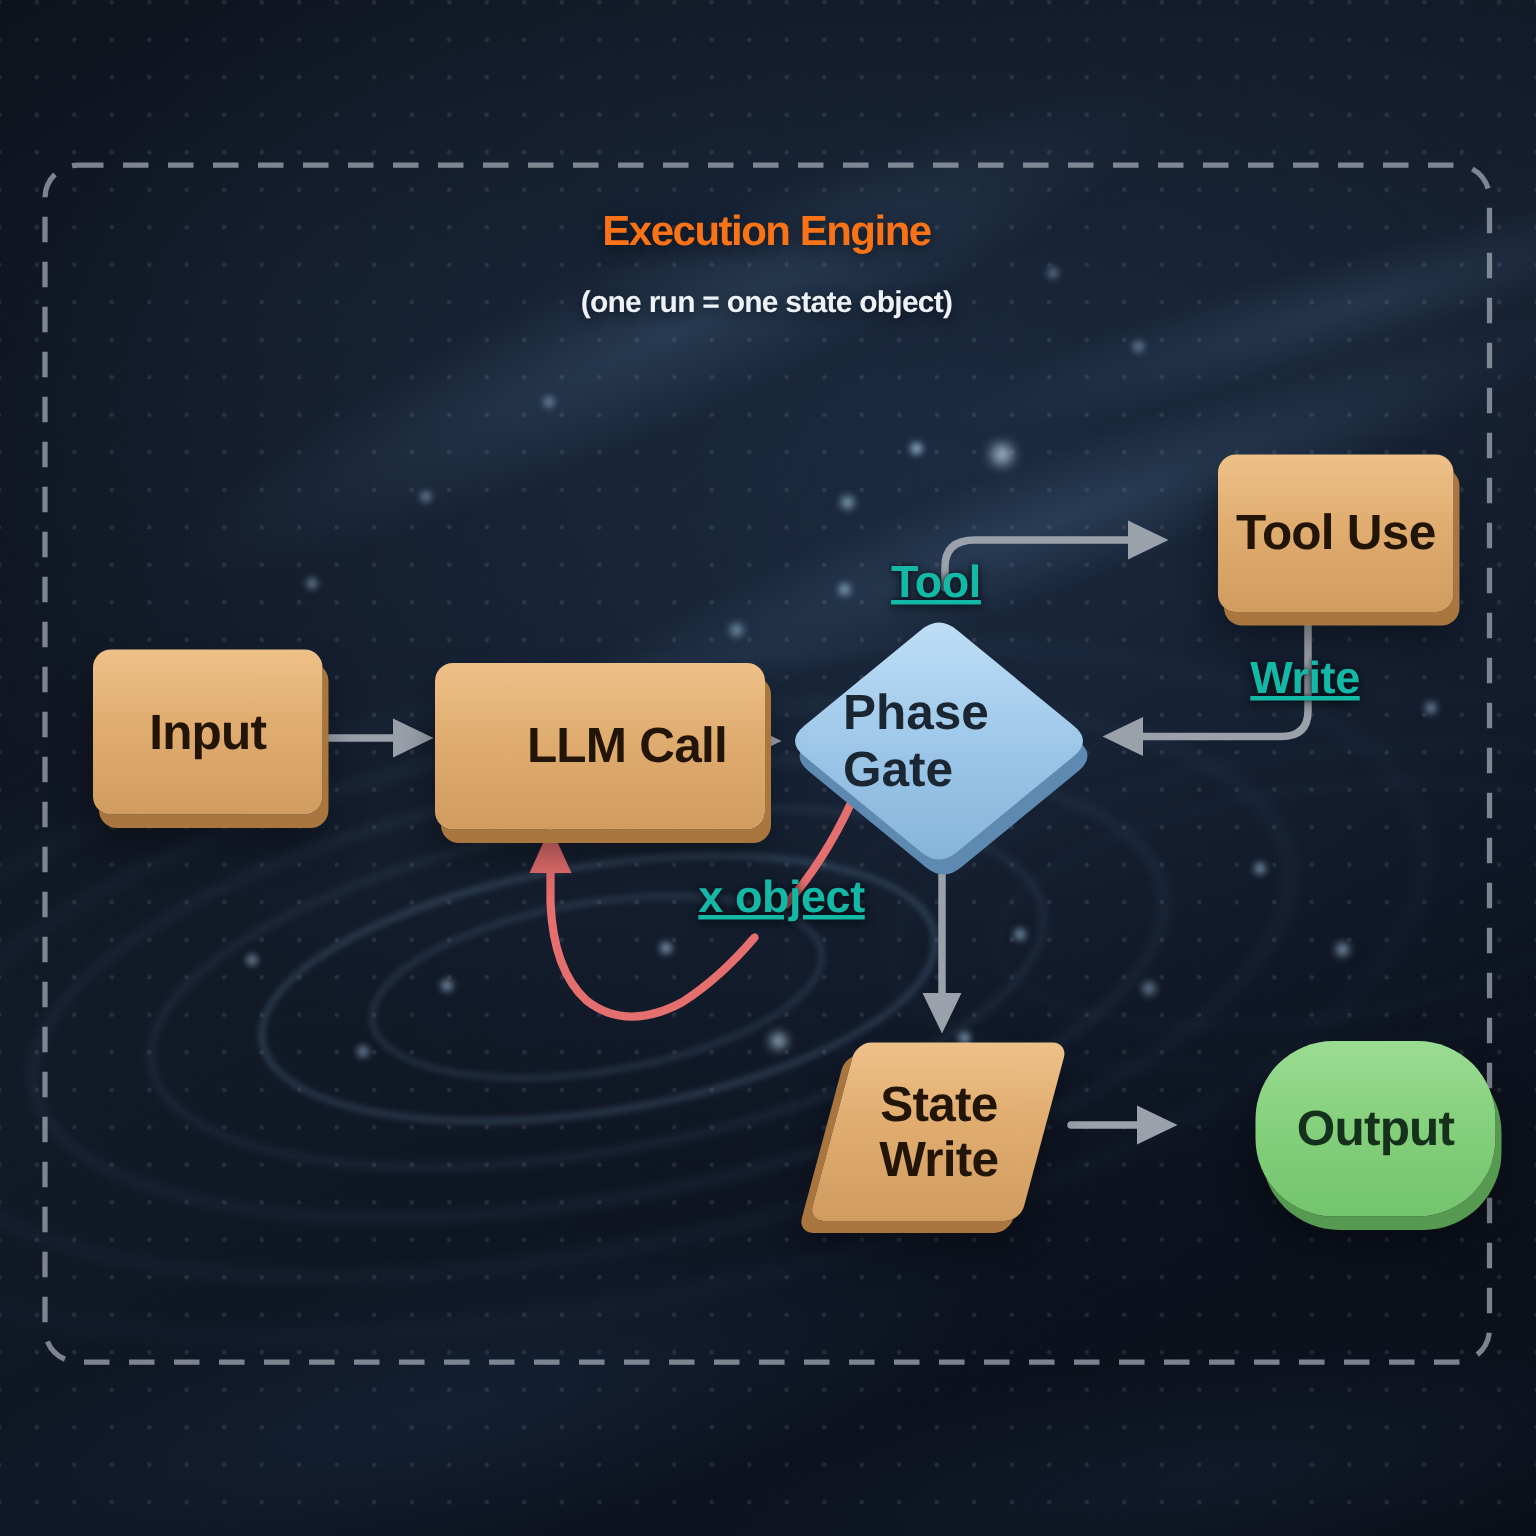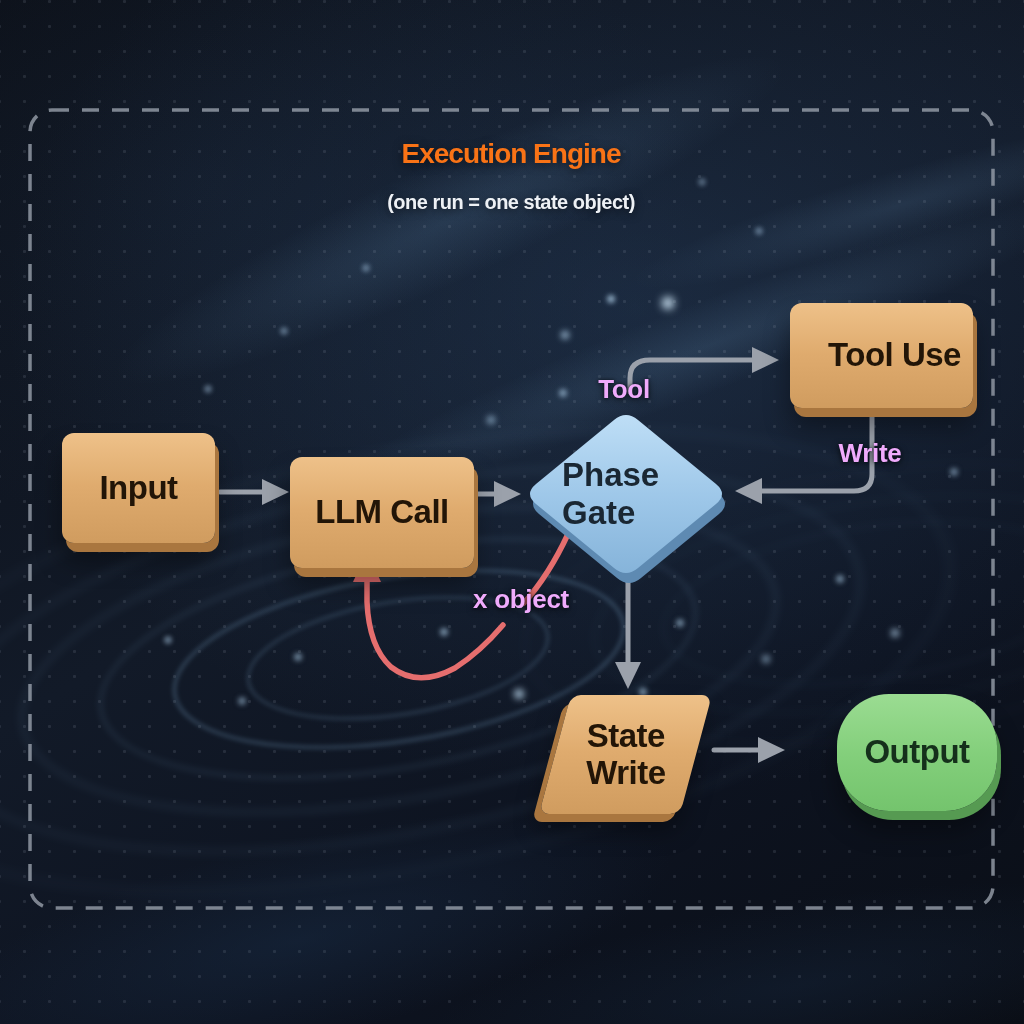--- a/index.html
+++ b/index.html
@@ -86,38 +86,38 @@
   .subtitle{position:absolute;left:511px;top:191px;transform:translateX(-50%);
     color:#eef1f5;font-size:20px;font-weight:600;letter-spacing:-0.5px;white-space:nowrap;
     text-shadow:0 2px 8px rgba(0,0,0,.5);}
 
   
   .node{position:absolute;display:flex;align-items:center;justify-content:center;
     text-align:center;color:#221507;font-size:33px;font-weight:600;letter-spacing:-0.5px;line-height:1.12;}
   .tan{background:linear-gradient(180deg,#eec189 0%,#dfab6e 48%,#d09c5f 100%);
     border-radius:12px;box-shadow:4px 9px 0 #a9763f, 0 18px 26px rgba(0,0,0,.38);}
   #node-input{left:62px;top:433px;width:153px;height:110px;text-align:center;}
-  #node-llm{left:290px;top:457px;width:184px;height:111px;}
-  #node-tool{left:790px;top:303px;width:157px;height:105px;padding-left:26px;}
+  #node-llm{left:290px;top:442px;width:184px;height:111px;padding-left:36px;}
+  #node-tool{left:812px;top:303px;width:157px;height:105px;}
   #node-output{left:837px;top:694px;width:160px;height:117px;border-radius:52px;
     background:linear-gradient(180deg,#9bdc92 0%,#83cf7b 52%,#74c46d 100%);
     box-shadow:4px 9px 0 #569a52, 0 18px 26px rgba(0,0,0,.38);color:#15301b;}
   #node-state{left:555px;top:695px;width:141px;height:119px;transform:skewX(-15deg);
     background:linear-gradient(180deg,#eec189 0%,#dfab6e 48%,#d09c5f 100%);
     border-radius:10px;box-shadow:-5px 8px 0 #a9763f, 0 16px 24px rgba(0,0,0,.38);
     display:flex;align-items:center;justify-content:center;}
   #node-state .unskew{transform:skewX(15deg);width:110px;
     color:#221507;font-size:33px;font-weight:600;text-align:center;line-height:1.12;}
   #lbl-gate{position:absolute;left:626px;top:494px;transform:translate(-50%,-50%);
     width:128px;text-align:left;color:#1a2733;font-size:33px;font-weight:600;line-height:1.15;}
 
   
-  .elabel{position:absolute;transform:translate(-50%,-50%);color:#f0abfc;
-    font-size:26px;font-weight:600;white-space:nowrap;letter-spacing:-0.3px;
-    text-shadow:0 2px 7px rgba(0,0,0,.65), 0 0 3px rgba(10,16,24,.8);}
+  .elabel{position:absolute;transform:translate(-50%,-50%);color:#14b8a6;
+    font-size:30px;font-weight:600;white-space:nowrap;letter-spacing:-0.3px;
+    text-shadow:0 2px 7px rgba(0,0,0,.65), 0 0 3px rgba(10,16,24,.8);text-decoration:underline;}
   #lbl-tool{left:624px;top:389px;}
   #lbl-result{left:870px;top:453px;}
   #lbl-update{left:633px;top:646px;}
   #lbl-retry{left:521px;top:599px;}
 </style>
 </head>
 <body>
 
 <div class="stage">
 

